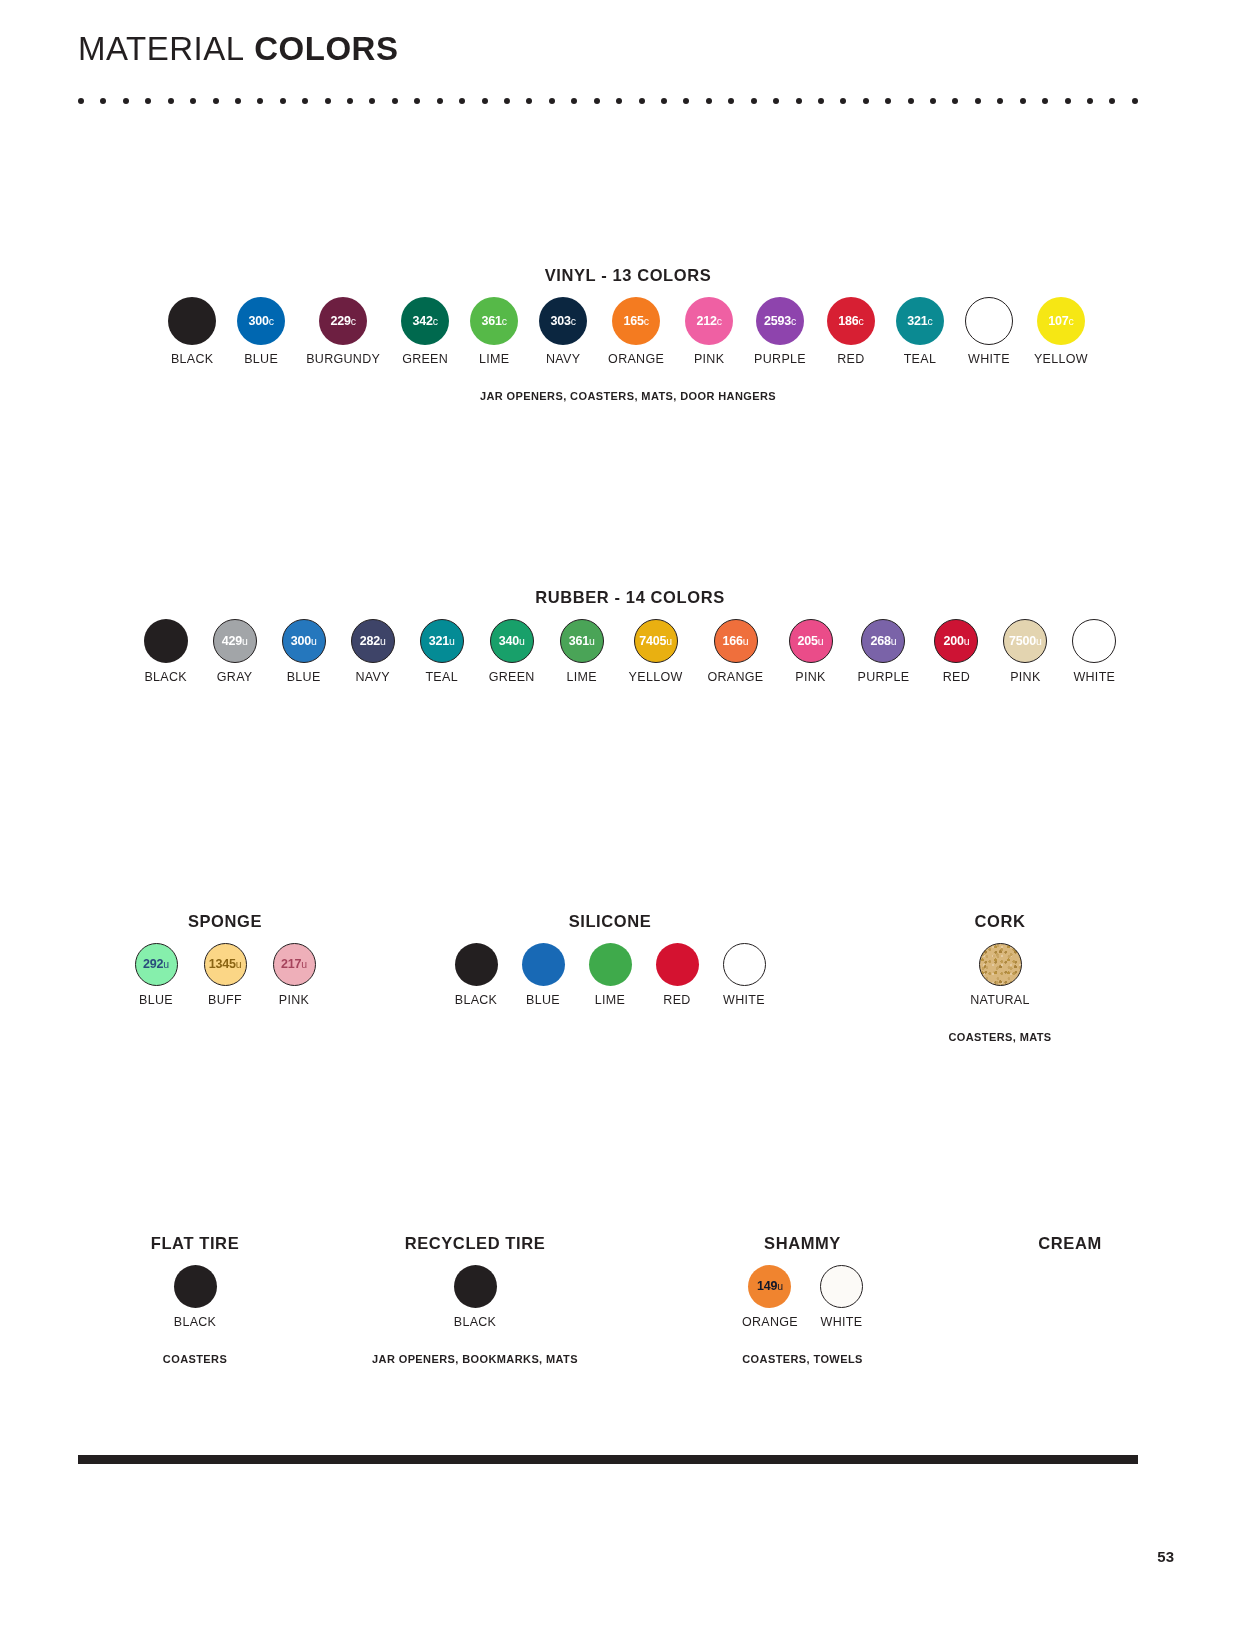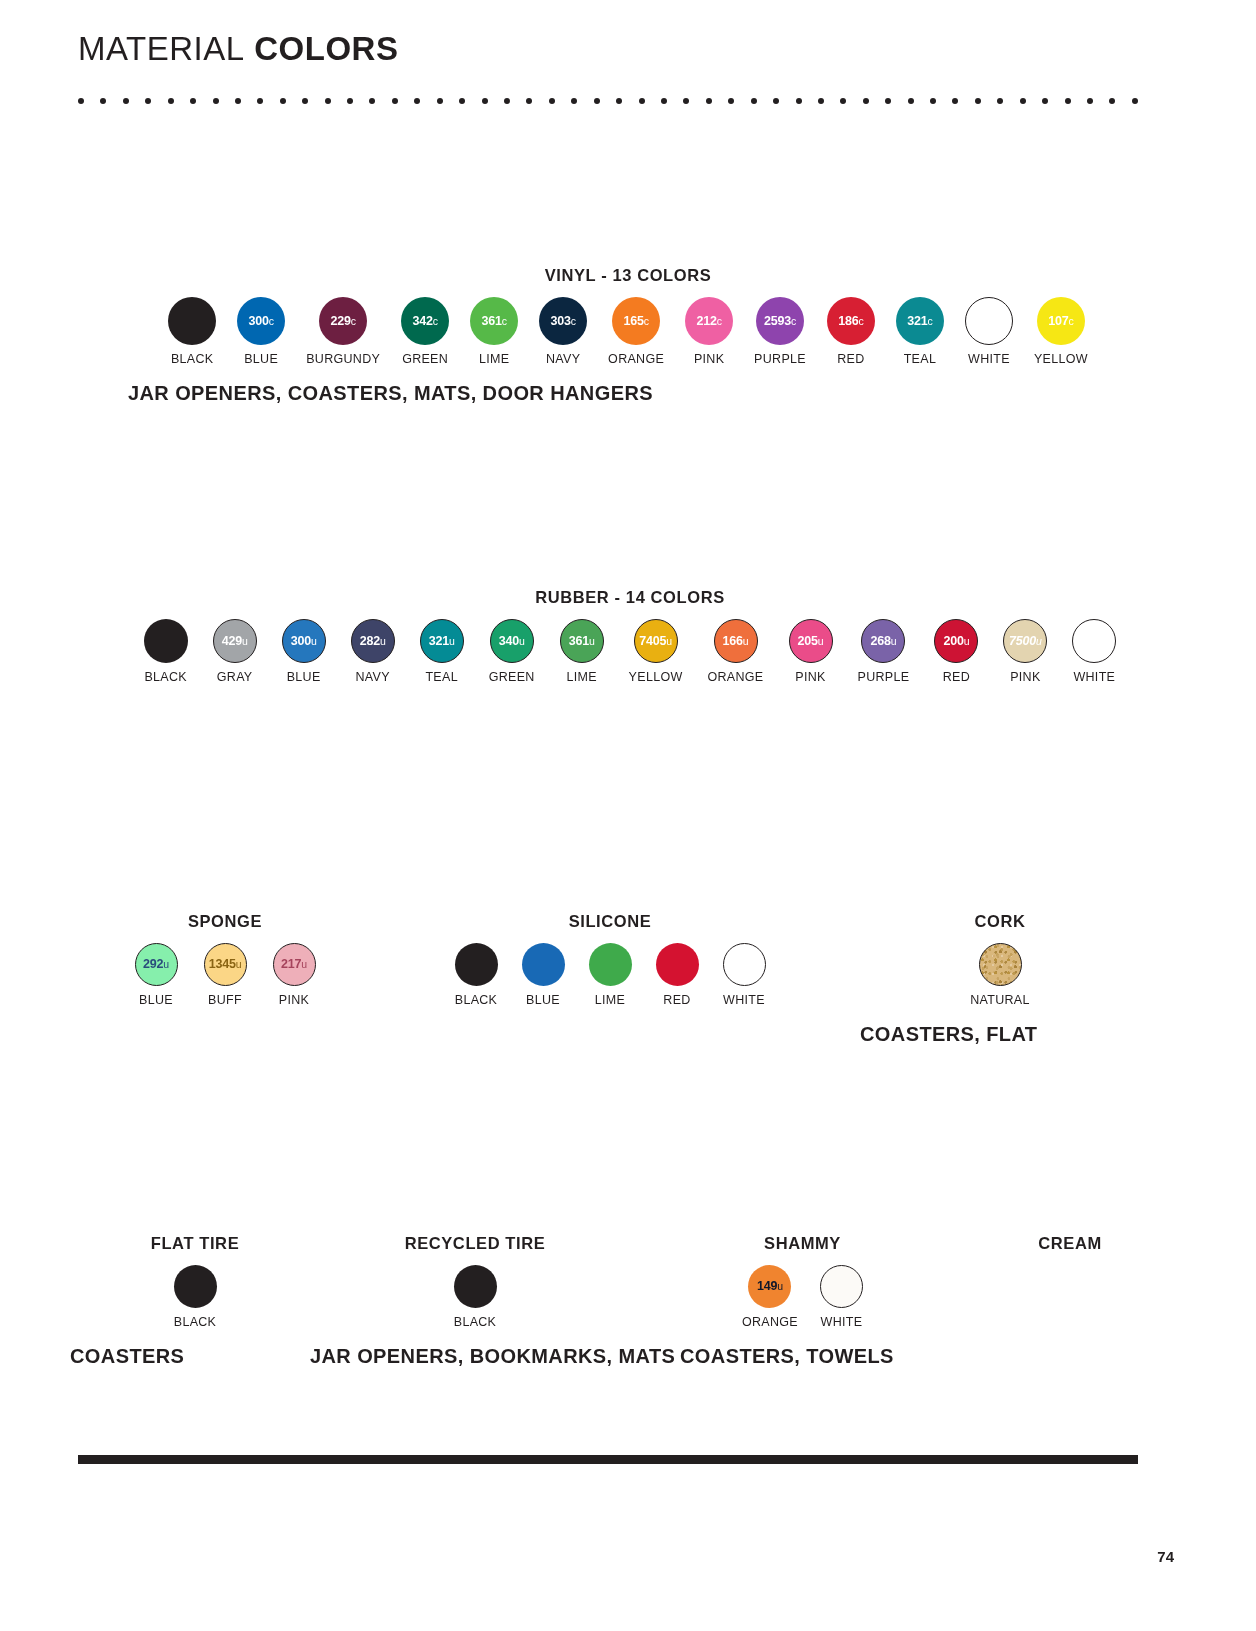--- a/index.html
+++ b/index.html
@@ -76,26 +76,26 @@
   .sw-label {
     font-size: 12.5px;
     font-weight: 400;
     letter-spacing: 0.3px;
     margin-top: 7px;
     white-space: nowrap;
     text-align: center;
     color: #231f20;
   }
   .products {
-    text-align: left;
-    font-size: 20px;
+    text-align: center;
+    font-size: 11px;
     font-weight: 700;
     letter-spacing: 0.4px;
     white-space: nowrap;
-    margin-top: 16px;
+    margin-top: 24px;
   }
 
   
   .d-lg { width: 48px; height: 48px; }
   .d-md { width: 44px; height: 44px; }
   .d-sm { width: 43px; height: 43px; }
   .outline { border: 1.4px solid #231f20; }
 
   
   #grp-vinyl   { left: 128px; top: 266px; width: 1000px; }
@@ -363,21 +363,21 @@
           </div>
           <div class="sw-label">PURPLE</div>
         </div>
         <div class="swatch">
           <div class="dot d-md outline" style="background: rgb(205, 19, 52);">
             <span class="code" style="color: rgb(255, 255, 255);">200<span class="u">u</span></span>
           </div>
           <div class="sw-label">RED</div>
         </div>
         <div class="swatch">
-          <div class="dot d-md outline" style="background: rgb(227, 212, 176); font-style: italic;">
+          <div class="dot d-md outline" style="background: rgb(227, 212, 176);">
             <span class="code" style="color: rgb(255, 255, 255);">7500<span class="u">u</span></span>
           </div>
           <div class="sw-label">PINK</div>
         </div>
         <div class="swatch">
           <div class="dot d-md outline" style="background: rgb(255, 255, 255);"></div>
           <div class="sw-label">WHITE</div>
         </div>
       </div>
     </div>
@@ -430,21 +430,21 @@
       </div>
     </div>
   <div class="group" id="grp-cork">
       <div class="group-title">CORK</div>
       <div class="swatch-row" style="gap: 24px;">
         <div class="swatch">
           <div class="dot d-sm cork-tex"></div>
           <div class="sw-label">NATURAL</div>
         </div>
       </div>
-      <div class="products">COASTERS, FLAT</div>
+      <div class="products">COASTERS, MATS</div>
     </div>
   <div class="group" id="grp-flattire">
       <div class="group-title">FLAT TIRE</div>
       <div class="swatch-row" style="gap: 24px;">
         <div class="swatch">
           <div class="dot d-sm" style="background: rgb(35, 31, 32);"></div>
           <div class="sw-label">BLACK</div>
         </div>
       </div>
       <div class="products">COASTERS</div>
@@ -473,15 +473,15 @@
           <div class="sw-label">WHITE</div>
         </div>
       </div>
       <div class="products">COASTERS, TOWELS</div>
     </div>
   <div class="group" id="grp-button">
       <div class="group-title">CREAM</div>
     </div>
 
   <div class="footer-bar"></div>
-  <div class="page-num">74</div>
+  <div class="page-num">53</div>
 
 </div>
 
 </body></html>

